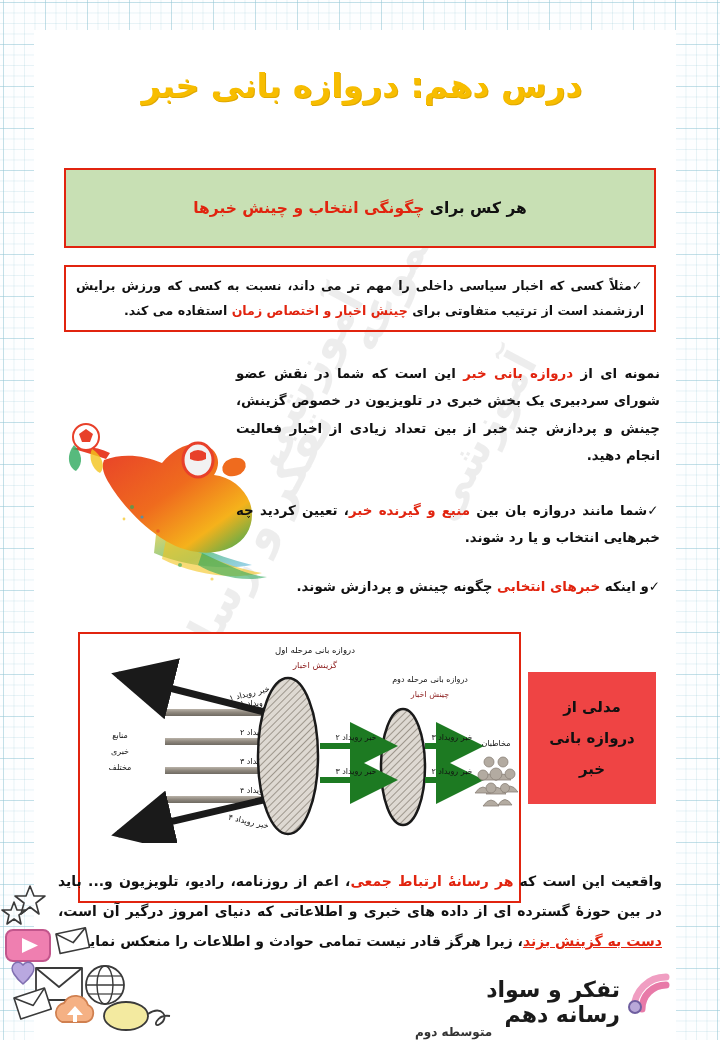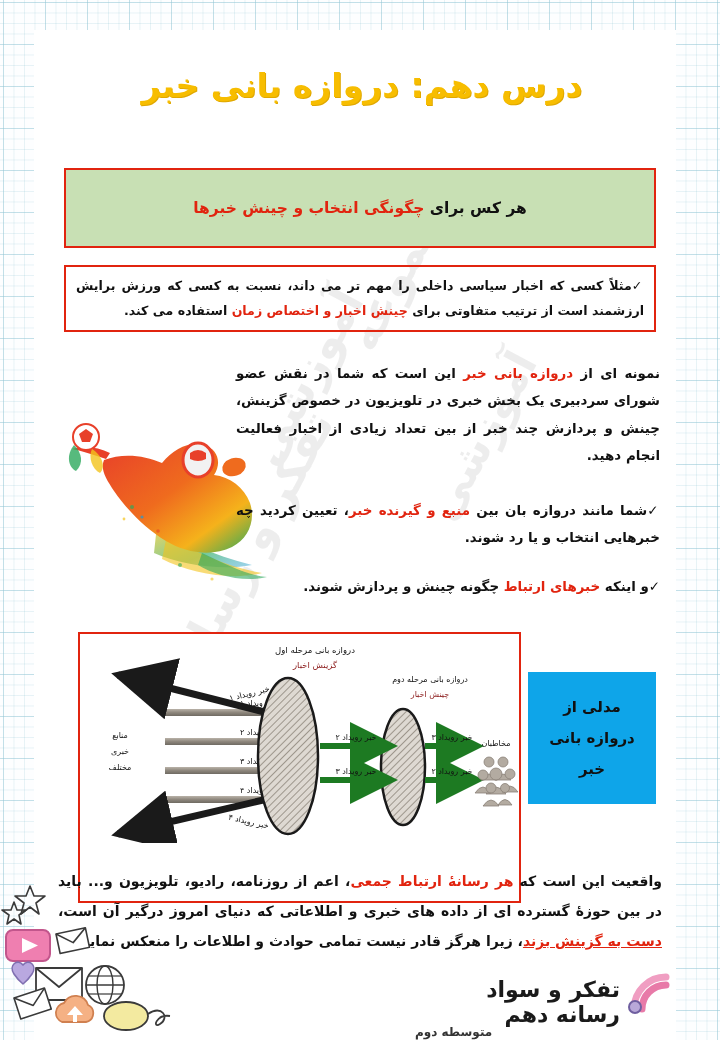--- a/index.html
+++ b/index.html
@@ -77,21 +77,21 @@
   #goalkeeper-art{position:absolute;left:62px;top:415px;width:220px;height:180px;}
   
   #diagram-box{
     position:absolute;left:78px;top:632px;width:443px;height:271px;
     border:2.5px solid #e1240f;background:#fff;box-sizing:border-box;padding-left:19px;
   }
   #diagram-svg{position:absolute;left:0;top:0;}
   
   #model-label{
     position:absolute;left:528px;top:672px;width:128px;height:132px;
-    background:#0ea5e9;display:flex;flex-direction:column;
+    background:#ef4444;display:flex;flex-direction:column;
     justify-content:center;align-items:center;gap:13px;
   }
   #model-label .ln{font-size:15px;font-weight:bold;color:#111;}
   
   #par-bottom{
     position:absolute;left:58px;top:866px;width:604px;
     font-size:14px;line-height:2.15;color:#111;text-align:justify;font-weight:600;
   }
   .hl-underline{color:#e1240f;text-decoration:underline;font-weight:bold;}
   
@@ -181,21 +181,21 @@
 
 <div class="body-par" id="par-example">
   <span>نمونه ای از </span><span class="hl-red">دروازه بانی خبر</span><span> این است که شما در نقش عضو شورای سردبیری یک بخش خبری در تلویزیون در خصوص گزینش، چینش و پردازش چند خبر از بین تعداد زیادی از اخبار فعالیت انجام دهید.</span>
 </div>
 
 <div class="body-par" id="par-bullet1">
   <span class="chk">✓</span><span>شما مانند دروازه بان بین </span><span class="hl-red">منبع و گیرنده خبر</span><span>، تعیین کردید چه خبرهایی انتخاب و یا رد شوند.</span>
 </div>
 
 <div class="body-par" id="par-bullet2">
-  <span class="chk">✓</span><span>و اینکه </span><span class="hl-red">خبرهای ارتباط</span><span> چگونه چینش و پردازش شوند.</span>
+  <span class="chk">✓</span><span>و اینکه </span><span class="hl-red">خبرهای انتخابی</span><span> چگونه چینش و پردازش شوند.</span>
 </div>
 
 <div id="diagram-box">
   <svg id="diagram-svg" width="439" height="209" viewBox="0 0 439 209">
     <defs>
       <pattern id="hatch" width="5" height="5" patternUnits="userSpaceOnUse" patternTransform="rotate(45)">
         <rect width="5" height="5" fill="#ded9d2"></rect>
         <line x1="0" y1="0" x2="0" y2="5" stroke="#8d857a" stroke-width="1.6"></line>
       </pattern>
       <linearGradient id="barGrad" x1="0" y1="0" x2="0" y2="1">

